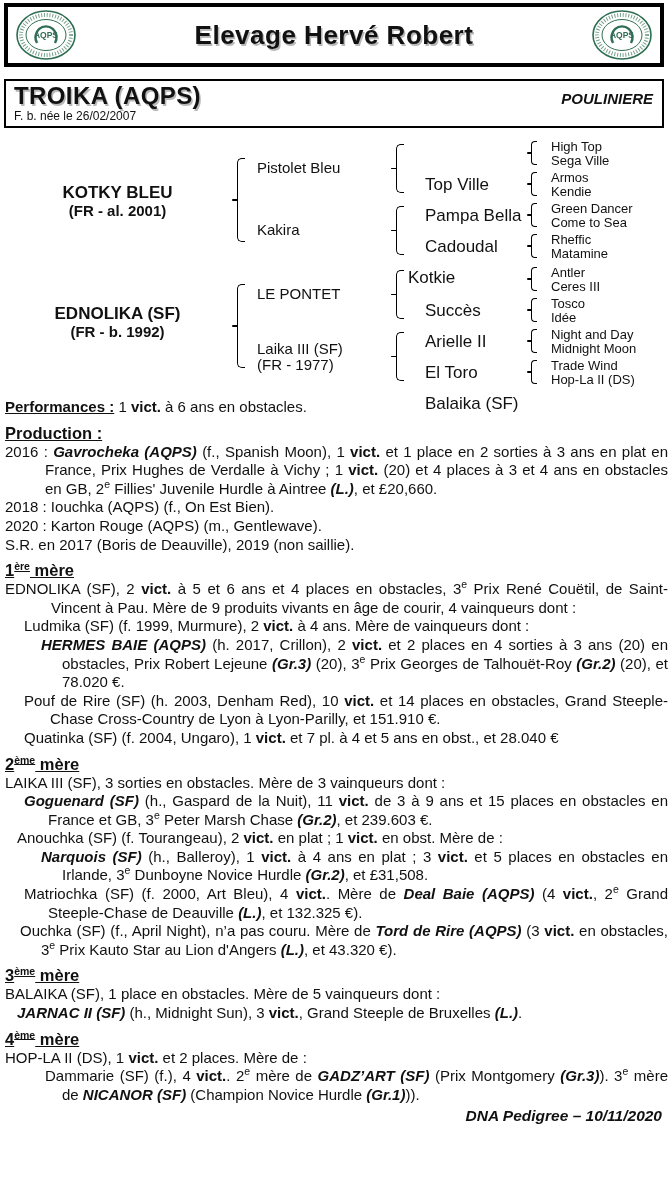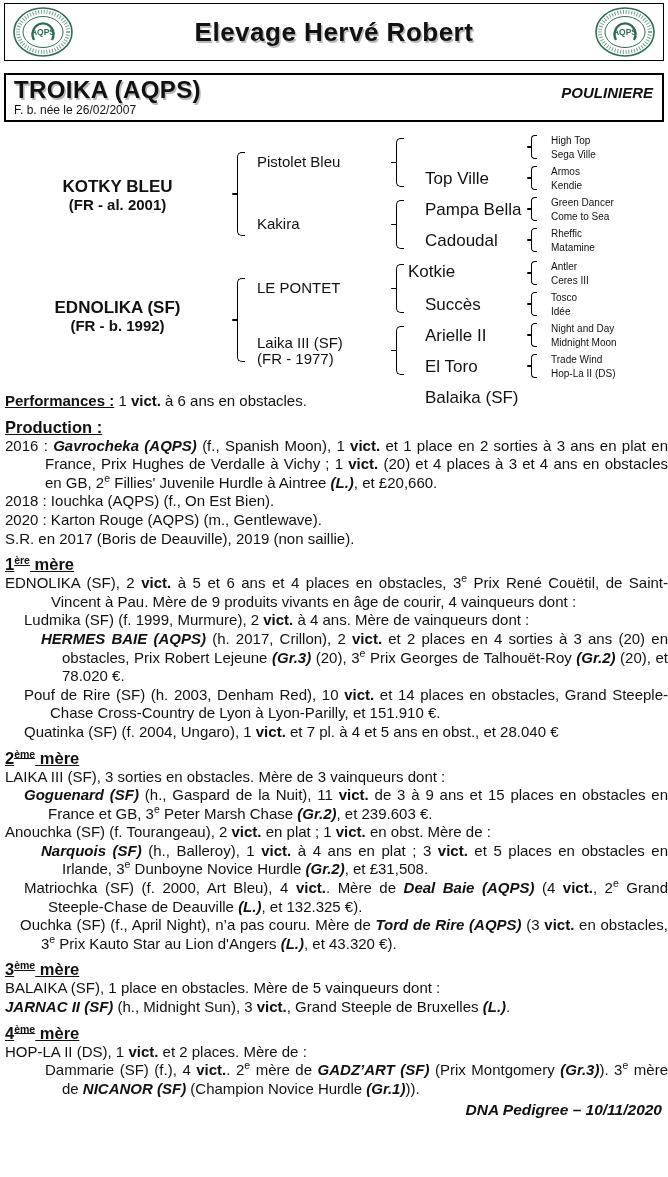--- a/index.html
+++ b/index.html
@@ -1,55 +1,55 @@
 <!DOCTYPE html>
 <html><head>
 <meta charset="utf-8">
 <style>
   html,body{margin:0;padding:0;background:#fff;}
   body{width:668px;font-family:"Liberation Sans",sans-serif;color:#111;font-size:15px;}
 
   
-  .hbox{margin:3px 4px 12px;border:1px solid #000000;height:56px;position:relative;
+  .hbox{margin:3px 4px 12px;border:4px solid #000000;height:56px;position:relative;
         display:flex;align-items:center;justify-content:center;}
   .htitle{font-size:26px;font-weight:bold;letter-spacing:.5px;text-shadow:1.5px 1.5px 0 #b9b9b9;}
   .logo{position:absolute;top:2px;width:64px;height:52px;}
   .logo.l{left:6px}.logo.r{right:6px}
 
   
   .tbox{margin:6px 4px 0;border:2px solid #000;padding:1px 8px 3px;position:relative;}
   .tname{font-size:24px;font-weight:bold;letter-spacing:.4px;text-shadow:1.5px 1.5px 0 #b9b9b9;}
   .tstatus{position:absolute;right:9px;top:9px;font-weight:bold;font-style:italic;font-size:15px;}
   .tbirth{font-weight:normal;font-size:12px;margin-top:-1px;}
 
   
   .tree{position:relative;height:252px;margin-top:9px;}
   .nm{position:absolute;white-space:nowrap;}
   .g1{position:absolute;left:10px;width:215px;text-align:center;}
   .g1n{font-weight:bold;font-size:17px;line-height:19px;}
   .g1d{font-size:15px;line-height:17px;font-weight:bold;}
   .g2{font-size:15px;line-height:15.5px;}
   .g3{font-size:17px;line-height:16px;margin-top:32px;}
-  .g4{font-size:10px;line-height:13.5px;}
+  .g4{font-size:13px;line-height:13.5px;}
   .br{position:absolute;border:1.7px solid #000;border-right:none;width:8px;
       border-radius:5px 0 0 5px;box-sizing:border-box;}
   .br::before{content:"";position:absolute;left:-6px;top:50%;margin-top:-1px;
       width:6px;height:1.7px;background:#000;border-radius:1px;}
   .br.s{width:6px;border-radius:4px 0 0 4px;}
   .br.s::before{width:5px;left:-5px;}
 
   
   .bodytext{margin-top:9px;}
   p{margin:0;line-height:18.6px;}
   .hd{font-size:16.5px;margin-top:7px;padding-left:5px;line-height:19px;}
   .ln{padding-left:5px;}
   .j{text-align:justify;}
   .h45{padding-left:45px;text-indent:-40px;}
   .h51{padding-left:51px;text-indent:-46px;}
-  .i24{}
+  .i24{margin-left:12px;}
   .i24h50{padding-left:50px;text-indent:-26px;}
   .i24h48{padding-left:48px;text-indent:-24px;}
   .i24h45{padding-left:41px;text-indent:-21px;}
   .i41h62{padding-left:62px;text-indent:-21px;}
   .i45h62{padding-left:62px;text-indent:-17px;}
   .f-h{font-weight:bold;text-decoration:underline;}
   .f-b{font-weight:bold;}
   .f-bi{font-weight:bold;font-style:italic;}
   .f-sup{font-size:10.5px;vertical-align:super;line-height:0;}
   .foot{text-align:right;padding-right:6px;margin-top:3px;font-size:15.5px;}

